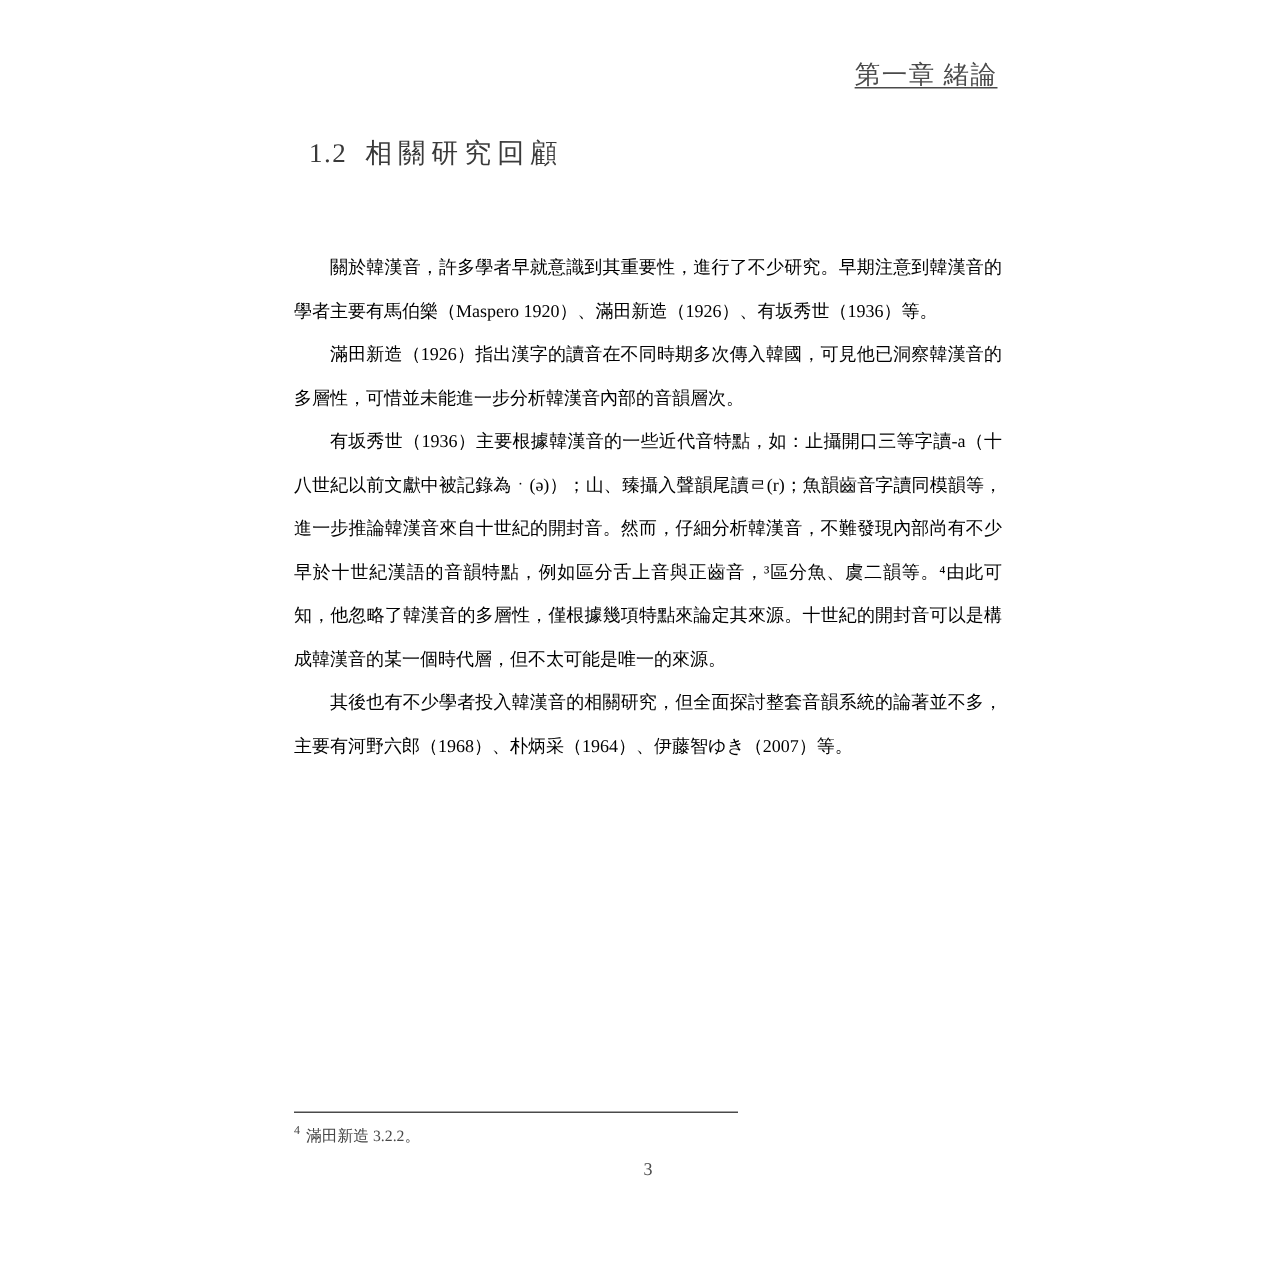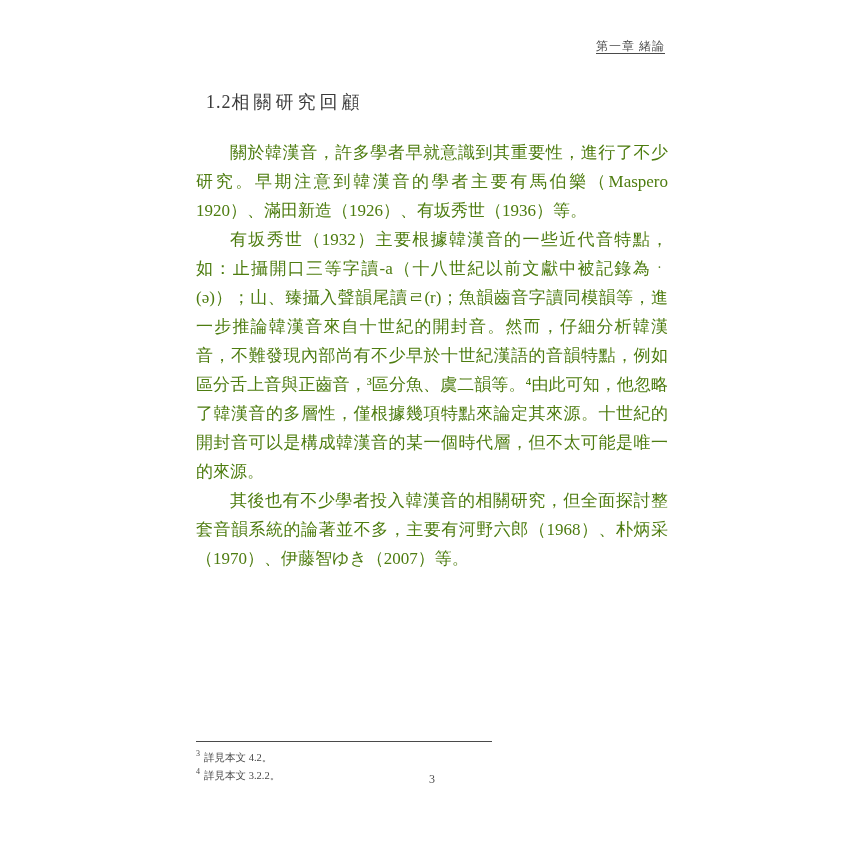--- a/index.html
+++ b/index.html
@@ -13,49 +13,49 @@
     height: 850px;
     background: #ffffff;
     font-family: "Liberation Serif", "DejaVu Serif", serif;
     color: #3f3f3f;
     overflow: hidden;
   }
   .running-header {
     position: absolute;
     top: 38px;
     right: 185px;
-    font-size: 12px;
+    font-size: 17px;
     letter-spacing: 1px;
     text-decoration: underline;
     text-underline-offset: 3px;
     color: #4a4a4a;
   }
   .section-title {
     position: absolute;
     top: 90px;
     left: 206px;
     font-size: 18px;
     color: #3a3a3a;
   }
   .section-title .num {
-    margin-right: 0;
+    margin-right: 12px;
     letter-spacing: 1px;
   }
   .section-title .txt {
     letter-spacing: 4px;
   }
   .content {
     position: absolute;
-    top: 138px;
+    top: 164px;
     left: 196px;
     width: 472px;
-    font-size: 17px;
+    font-size: 12px;
     line-height: 29px;
     text-align: justify;
-    color: #4d7c0f;
+    color: #000000;
   }
   .content p {
     margin: 0;
     padding: 0;
     text-indent: 2em;
   }
   .footnote-rule {
     position: absolute;
     top: 741px;
     left: 196px;
@@ -93,26 +93,26 @@
 <div class="page">
 
   <div class="running-header">第一章 緒論</div>
 
   <div class="section-title">
     <span class="num">1.2</span><span class="txt">相關研究回顧</span>
   </div>
 
   <div class="content">
     <p>關於韓漢音，許多學者早就意識到其重要性，進行了不少研究。早期注意到韓漢音的學者主要有馬伯樂（Maspero 1920）、滿田新造（1926）、有坂秀世（1936）等。</p>
-    <p>有坂秀世（1932）主要根據韓漢音的一些近代音特點，如：止攝開口三等字讀-a（十八世紀以前文獻中被記錄為ㆍ(ə)）；山、臻攝入聲韻尾讀ㄹ(r)；魚韻齒音字讀同模韻等，進一步推論韓漢音來自十世紀的開封音。然而，仔細分析韓漢音，不難發現內部尚有不少早於十世紀漢語的音韻特點，例如區分舌上音與正齒音，³區分魚、虞二韻等。⁴由此可知，他忽略了韓漢音的多層性，僅根據幾項特點來論定其來源。十世紀的開封音可以是構成韓漢音的某一個時代層，但不太可能是唯一的來源。</p>
-    <p>其後也有不少學者投入韓漢音的相關研究，但全面探討整套音韻系統的論著並不多，主要有河野六郎（1968）、朴炳采（1970）、伊藤智ゆき（2007）等。</p>
+    <p>滿田新造（1926）指出漢字的讀音在不同時期多次傳入韓國，可見他已洞察韓漢音的多層性，可惜並未能進一步分析韓漢音內部的音韻層次。</p>
+    <p>有坂秀世（1936）主要根據韓漢音的一些近代音特點，如：止攝開口三等字讀-a（十八世紀以前文獻中被記錄為ㆍ(ə)）；山、臻攝入聲韻尾讀ㄹ(r)；魚韻齒音字讀同模韻等，進一步推論韓漢音來自十世紀的開封音。然而，仔細分析韓漢音，不難發現內部尚有不少早於十世紀漢語的音韻特點，例如區分舌上音與正齒音，³區分魚、虞二韻等。⁴由此可知，他忽略了韓漢音的多層性，僅根據幾項特點來論定其來源。十世紀的開封音可以是構成韓漢音的某一個時代層，但不太可能是唯一的來源。</p>
+    <p>其後也有不少學者投入韓漢音的相關研究，但全面探討整套音韻系統的論著並不多，主要有河野六郎（1968）、朴炳采（1964）、伊藤智ゆき（2007）等。</p>
   </div>
 
   <div class="footnote-rule"></div>
 
   <div class="footnotes">
-    <span class="fn"><sup>3</sup><span>詳見本文 4.2。</span></span>
-    <span class="fn"><sup>4</sup><span>詳見本文 3.2.2。</span></span>
+    <span class="fn"><sup>4</sup><span>滿田新造 3.2.2。</span></span>
   </div>
 
   <div class="page-number">3</div>
 
 </div>
 
 </body></html>

